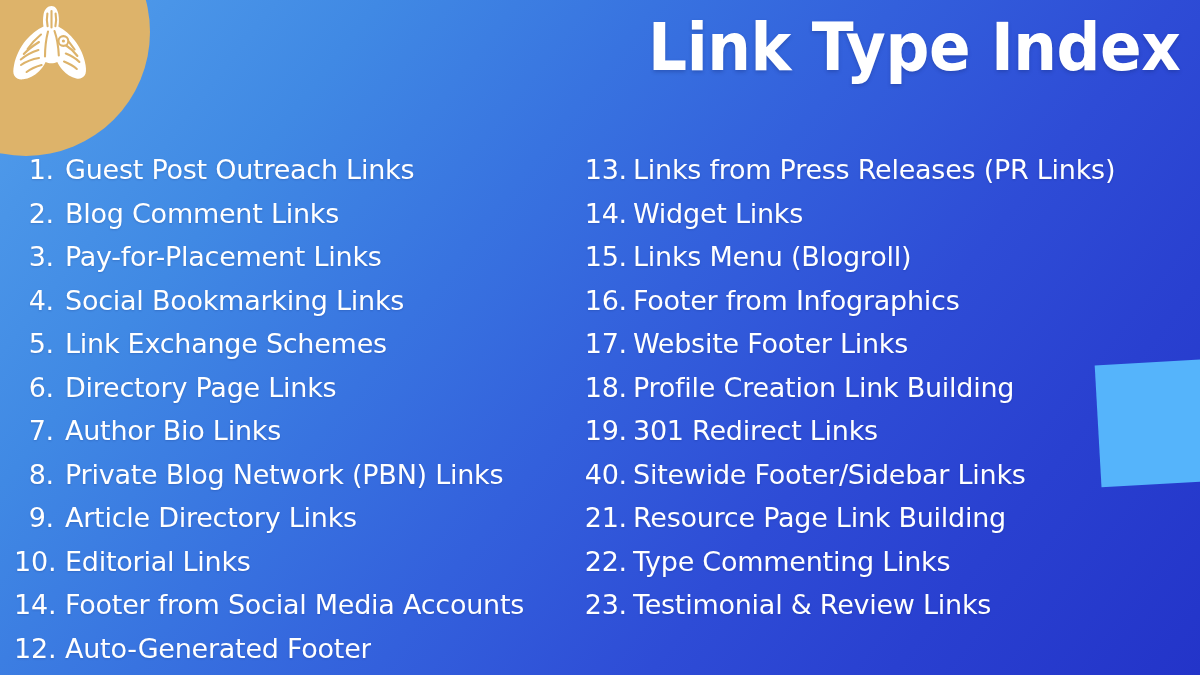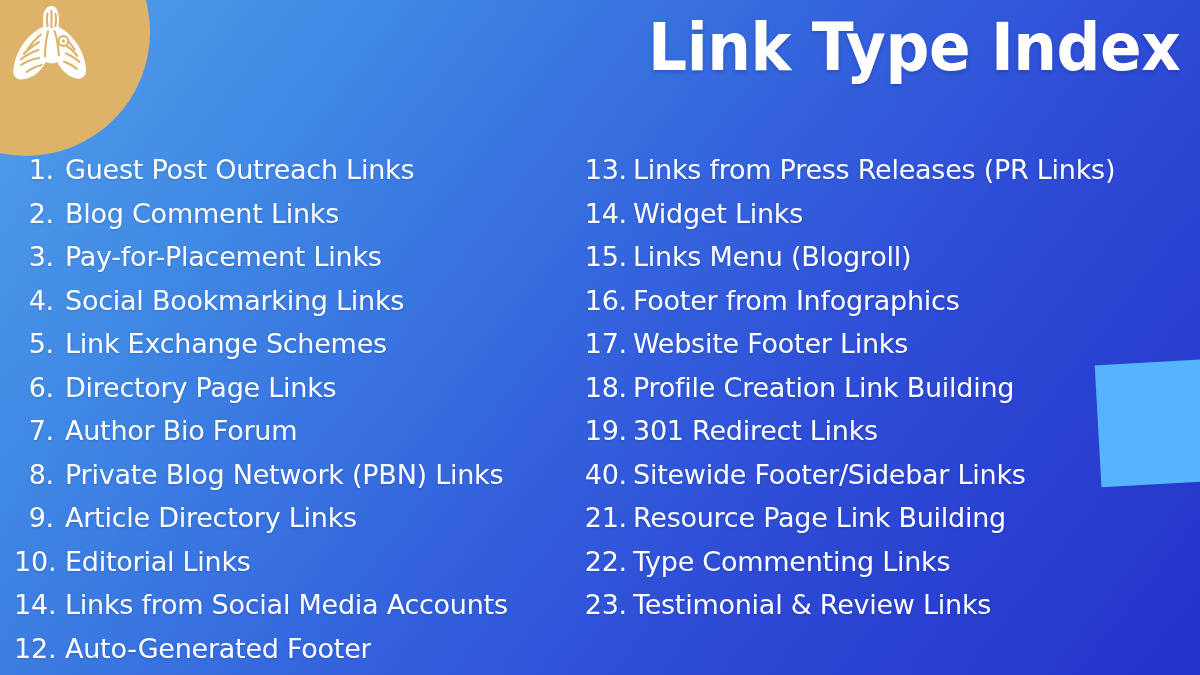--- a/index.html
+++ b/index.html
@@ -187,37 +187,37 @@
           <li>
             <span class="num">5.</span>
             <span class="label">Link Exchange Schemes</span>
           </li>
           <li>
             <span class="num">6.</span>
             <span class="label">Directory Page Links</span>
           </li>
           <li>
             <span class="num">7.</span>
-            <span class="label">Author Bio Forum</span>
+            <span class="label">Author Bio Links</span>
           </li>
           <li>
             <span class="num">8.</span>
             <span class="label">Private Blog Network (PBN) Links</span>
           </li>
           <li>
             <span class="num">9.</span>
             <span class="label">Article Directory Links</span>
           </li>
           <li>
             <span class="num">10.</span>
             <span class="label">Editorial Links</span>
           </li>
           <li>
             <span class="num">14.</span>
-            <span class="label">Links from Social Media Accounts</span>
+            <span class="label">Footer from Social Media Accounts</span>
           </li>
           <li>
             <span class="num">12.</span>
             <span class="label">Auto-Generated Footer</span>
           </li>
         </ol>
     </div>
 
     <div class="col col-right">
       <ol class="linklist" id="right-list">

